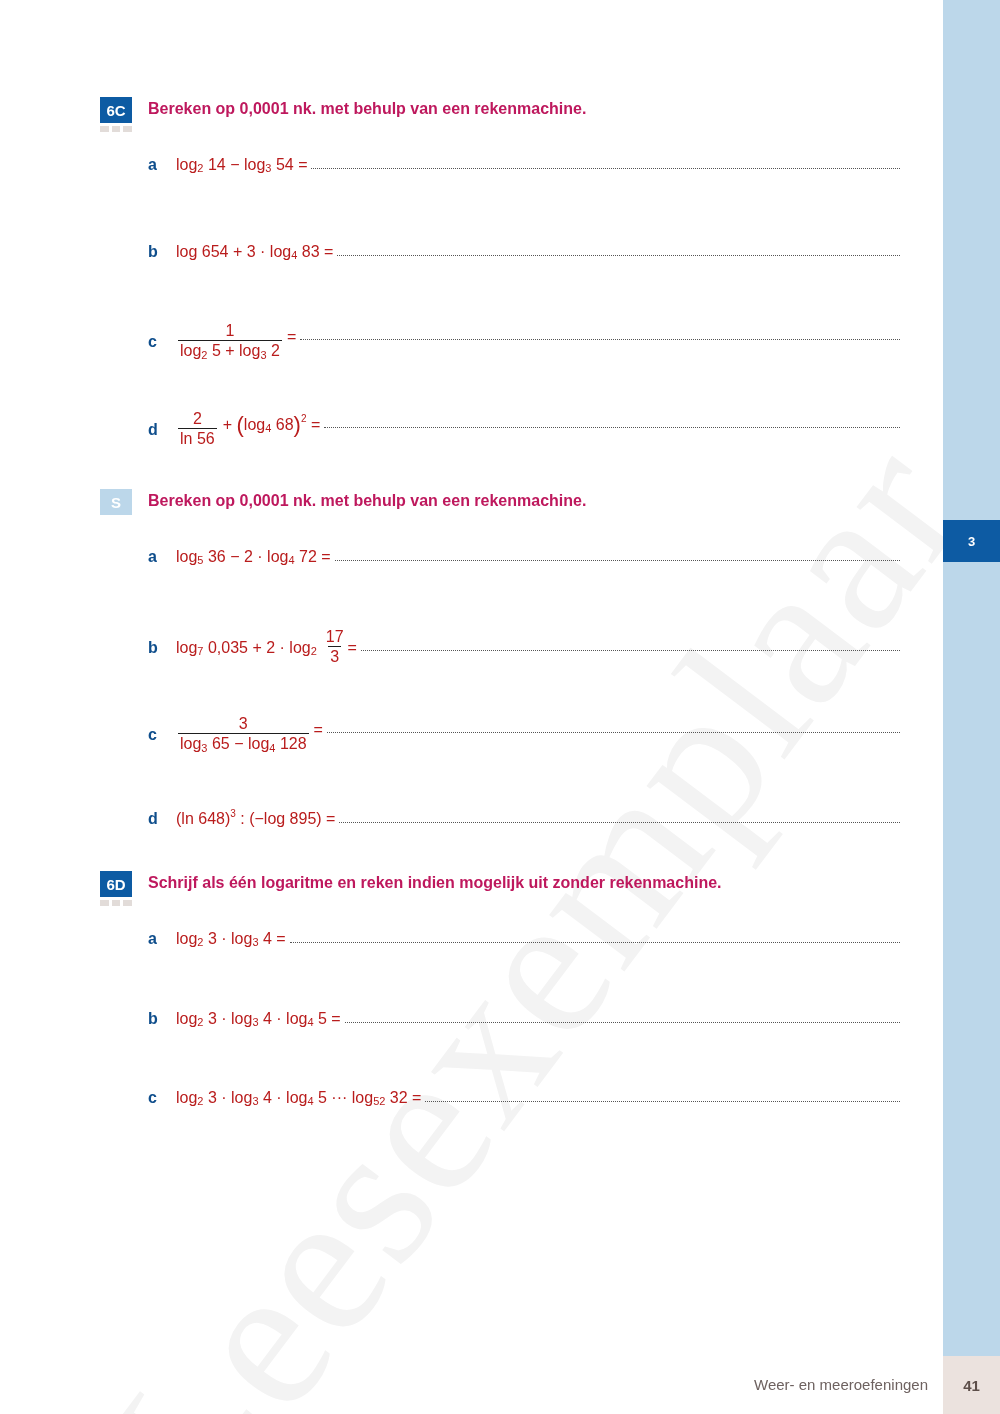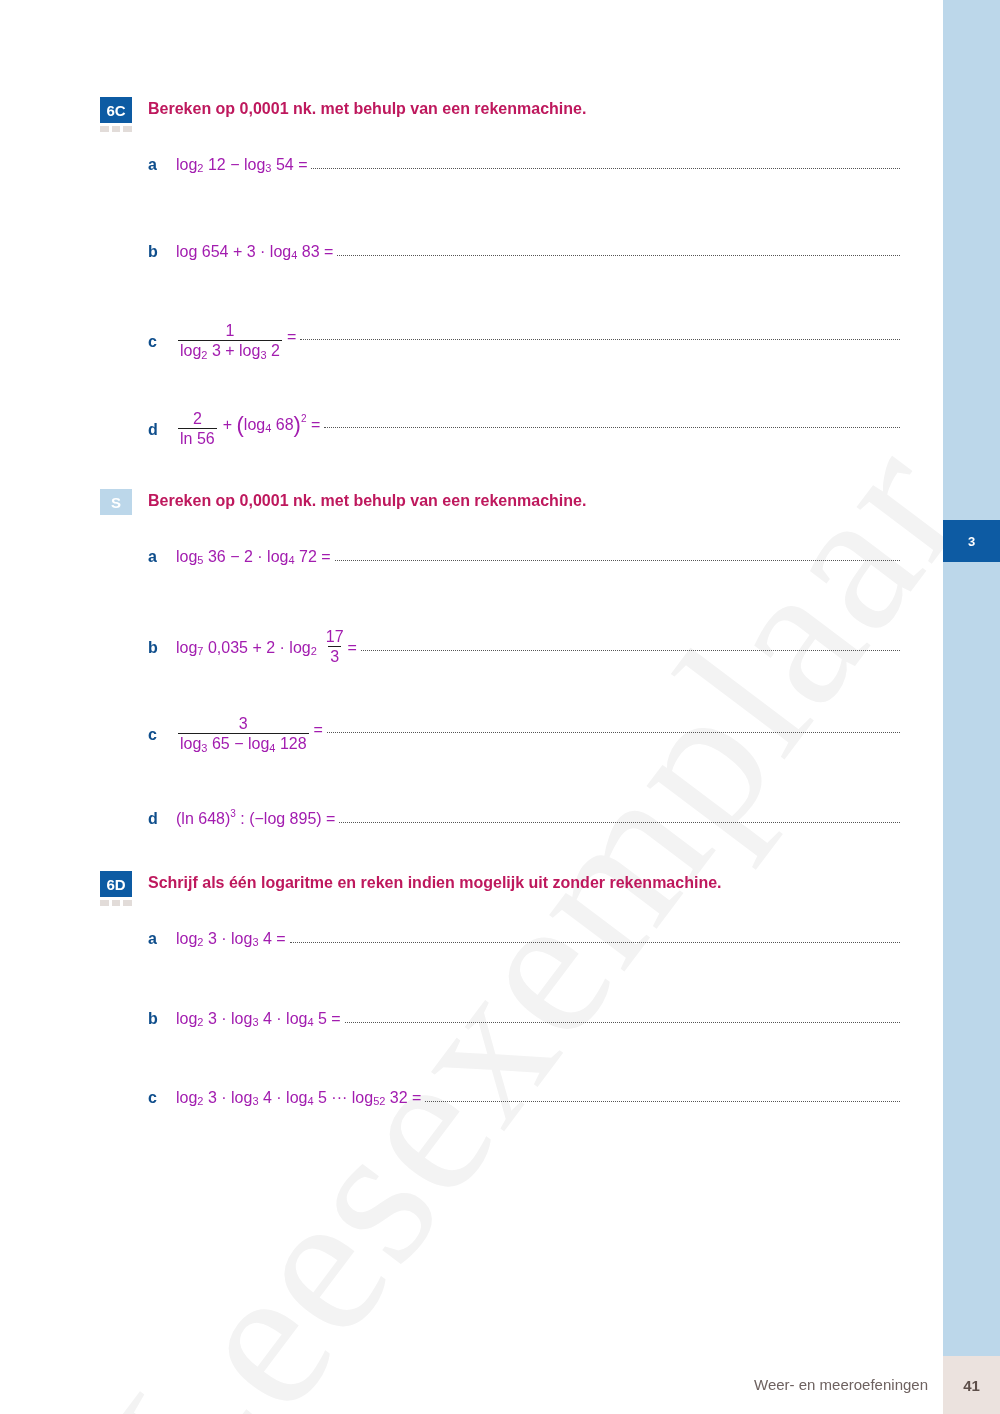--- a/index.html
+++ b/index.html
@@ -44,21 +44,21 @@
   .badge-wrap { position: relative; width: 32px; }
   .dots { display: flex; gap: 3px; margin-top: 3px; }
   .dots span { width: 9px; height: 6px; background: #e2dcd9; display: block; }
   .ex-title {
     position: absolute; left: 48px; top: 3px; white-space: nowrap;
     font-weight: bold; font-size: 16px; color: #be185d;
   }
 
   .q { position: absolute; left: 148px; width: 752px; display: flex; align-items: flex-end; }
   .q-letter { width: 28px; font-weight: bold; color: #0f4e8c; font-size: 16px; }
-  .expr { font-size: 16px; white-space: nowrap; display: flex; align-items: center; color: #a21caf; }
+  .expr { font-size: 16px; white-space: nowrap; display: flex; align-items: center; color: #b91c1c; }
   .expr sub { font-size: 11px; position: relative; top: 3px; vertical-align: baseline; }
   .expr sup { font-size: 10px; position: relative; top: -6px; vertical-align: baseline; }
   .answer-line {
     flex: 1; border-bottom: 1px dotted #555; margin-left: 4px; height: 1px; margin-bottom: 5px;
   }
   .frac { display: inline-flex; flex-direction: column; align-items: center; vertical-align: middle; margin: 0 2px; }
   .frac .num { padding: 0 2px; line-height: 18px; }
   .frac .den { border-top: 1px solid #1e1e1e; padding: 0 2px; line-height: 20px; }
   .frac.wide .num { align-self: stretch; text-align: center; }
   .big-paren { font-size: 22px; line-height: 16px; }
@@ -85,21 +85,21 @@
         </div>
     </div>
     <div class="ex-title">Bereken op 0,0001 nk. met behulp van een rekenmachine.</div>
   </div>
 
   <div class="q" style="top:156px">
     <span class="q-letter">a</span>
     <span class="expr">
       <span>log</span>
         <sub>2</sub>
-        <span style="white-space:pre"> 12 − log</span>
+        <span style="white-space:pre"> 14 − log</span>
         <sub>3</sub>
         <span style="white-space:pre"> 54 =</span>
     </span>
     <span class="answer-line"></span>
   </div>
 
   <div class="q" style="top:243px">
     <span class="q-letter">b</span>
     <span class="expr">
       <span>log 654 + 3 · log</span>
@@ -107,21 +107,21 @@
         <span style="white-space:pre"> 83 =</span>
     </span>
     <span class="answer-line"></span>
   </div>
 
   <div class="q" style="top:322px; align-items:center">
     <span class="q-letter">c</span>
     <span class="expr">
       <span class="frac wide">
         <span class="num">1</span>
-        <span class="den"><span>log</span><sub>2</sub><span style="white-space:pre"> 3 + log</span><sub>3</sub><span style="white-space:pre"> 2</span></span>
+        <span class="den"><span>log</span><sub>2</sub><span style="white-space:pre"> 5 + log</span><sub>3</sub><span style="white-space:pre"> 2</span></span>
       </span>
       <span style="margin-left:3px;margin-top:-10px">=</span>
     </span>
     <span class="answer-line" style="margin-bottom:0;margin-top:-6px"></span>
   </div>
 
   <div class="q" style="top:410px; align-items:center">
     <span class="q-letter">d</span>
     <span class="expr">
       <span class="frac wide">

